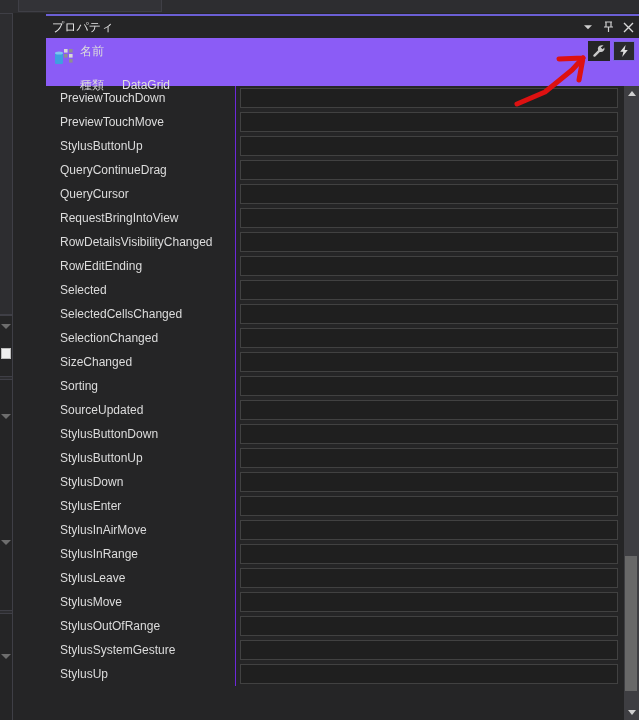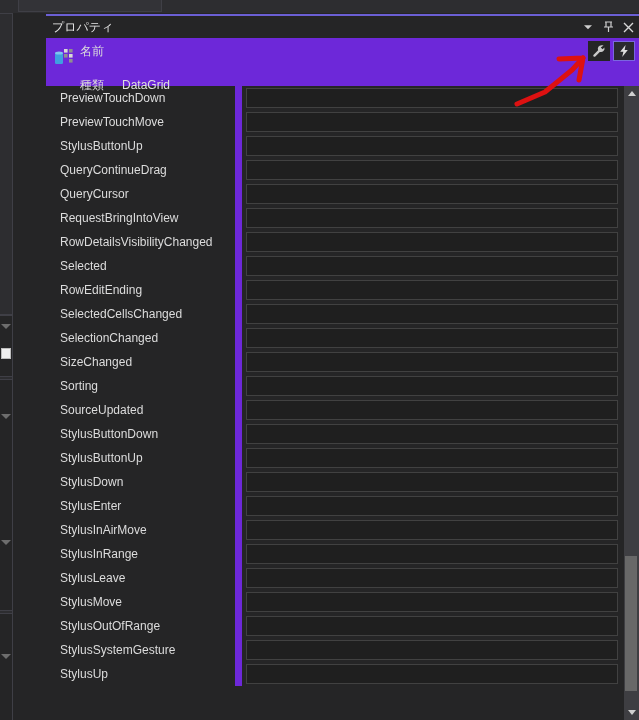--- a/index.html
+++ b/index.html
@@ -125,21 +125,21 @@
     display: flex; align-items: center; justify-content: center;
     margin-right: 2px;
     color: #cfcfcf;
   }
   .pw-btn svg { display: block; }
 
   
   .pw-header {
     position: relative;
     height: 48px;
-    background: #6d28d9;
+    background: #8b5cf6;
   }
   .obj-icon {
     position: absolute;
     left: 8px; top: 10px;
     width: 20px; height: 18px;
   }
   .hdr-row {
     position: absolute;
     left: 34px;
     height: 22px;
@@ -204,21 +204,21 @@
     width: 578px;
     border-collapse: collapse;
   }
   .ev-row { height: 24px; }
   .ev-name {
     width: 174px;
     padding-left: 14px;
     font-size: 12px;
     color: #dcdcdc;
     white-space: nowrap;
-    border-right: 7px solid #6d28d9;
+    border-right: 1px solid #6d28d9;
     vertical-align: middle;
   }
   .ev-value-cell {
     padding: 0 6px 0 4px;
     vertical-align: middle;
   }
   .ev-input {
     display: block;
     width: 100%;
     height: 20px;
@@ -405,27 +405,27 @@
                 <input type="text" class="ev-input" placeholder="" style="">
               </td>
             </tr>
             <tr class="ev-row">
               <td class="ev-name">RowDetailsVisibilityChanged</td>
               <td class="ev-value-cell">
                 <input type="text" class="ev-input" placeholder="" style="">
               </td>
             </tr>
             <tr class="ev-row">
+              <td class="ev-name">RowEditEnding</td>
+              <td class="ev-value-cell">
+                <input type="text" class="ev-input" placeholder="" style="">
+              </td>
+            </tr>
+            <tr class="ev-row">
               <td class="ev-name">Selected</td>
-              <td class="ev-value-cell">
-                <input type="text" class="ev-input" placeholder="" style="">
-              </td>
-            </tr>
-            <tr class="ev-row">
-              <td class="ev-name">RowEditEnding</td>
               <td class="ev-value-cell">
                 <input type="text" class="ev-input" placeholder="" style="">
               </td>
             </tr>
             <tr class="ev-row">
               <td class="ev-name">SelectedCellsChanged</td>
               <td class="ev-value-cell">
                 <input type="text" class="ev-input" placeholder="" style="">
               </td>
             </tr>

